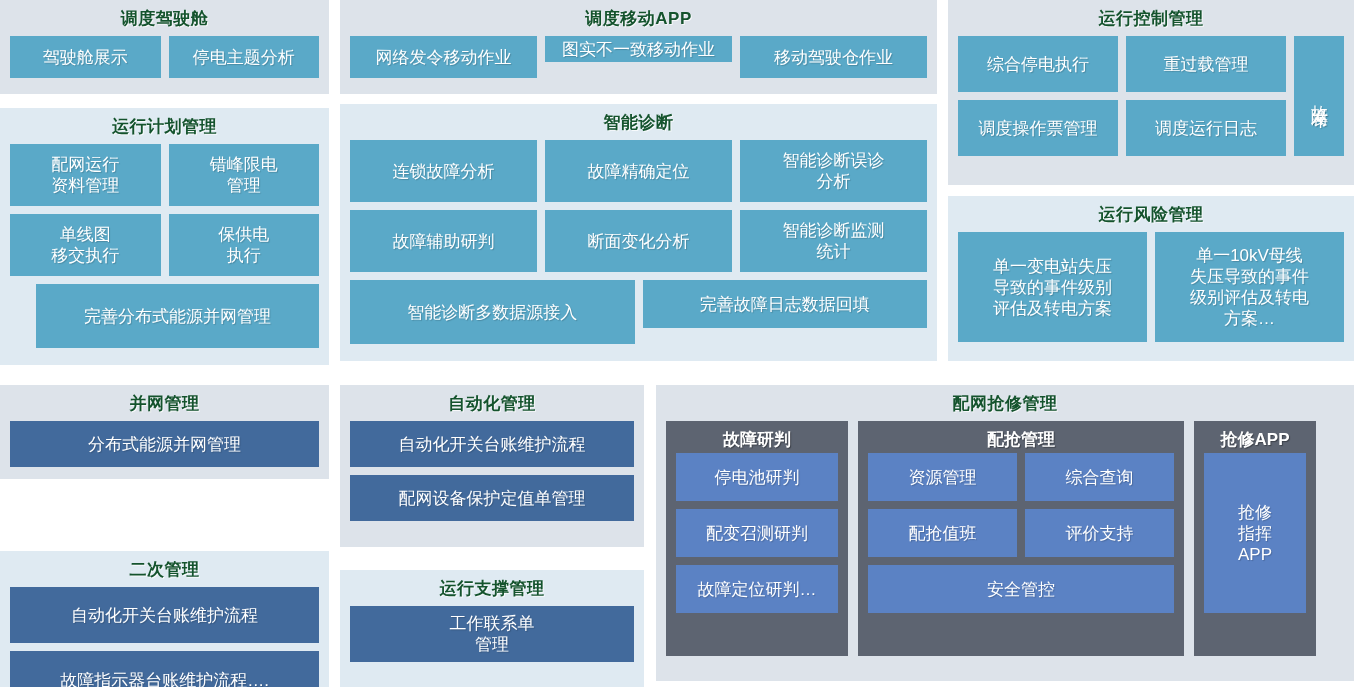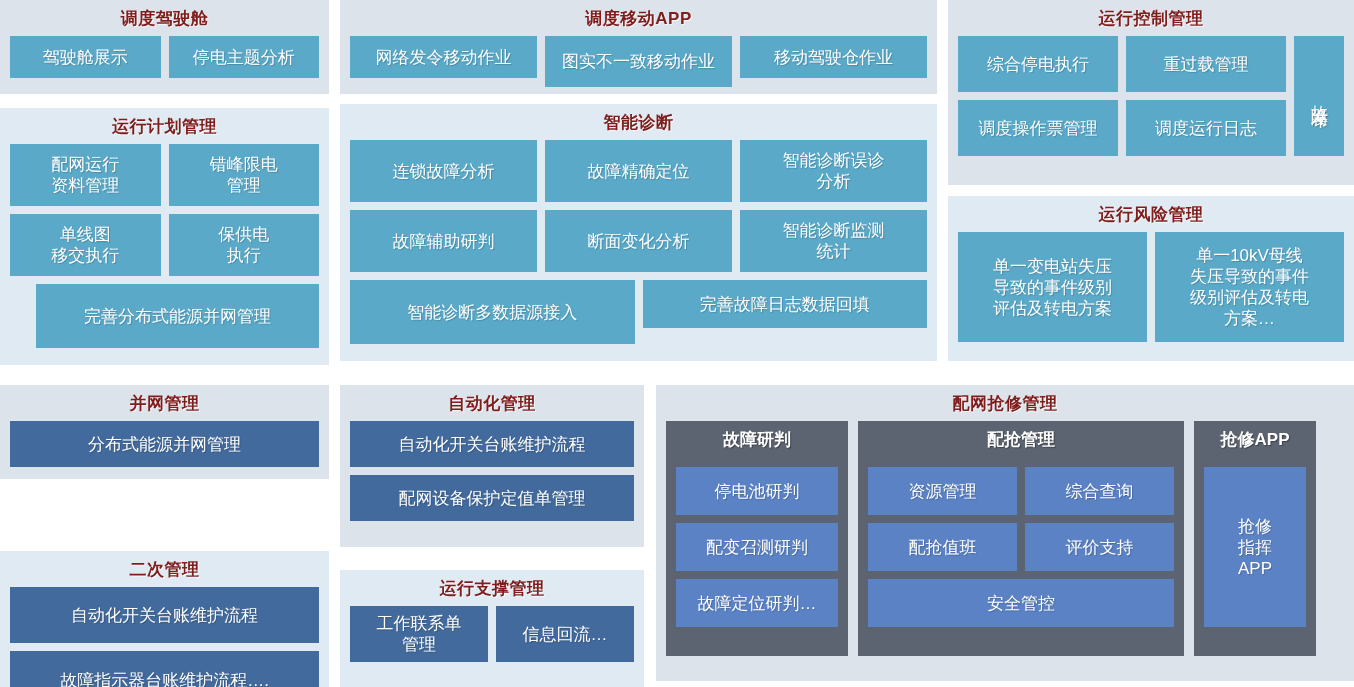--- a/index.html
+++ b/index.html
@@ -17,21 +17,21 @@
     box-sizing:border-box;
     padding:6px 10px 10px 10px;
   }
   .panel.gray{background:#dde3ea;}
   .panel.lblue{background:#dfeaf2;}
 
   .panel-title{
     text-align:center;
     font-size:17px;
     font-weight:bold;
-    color:#7f1d1d;
+    color:#14532d;
     letter-spacing:.5px;
     line-height:26px;
     margin-bottom:4px;
     text-shadow:1px 1px 0 rgba(255,255,255,.75);
     white-space:nowrap;
   }
 
   
   .row{display:flex;gap:8px;margin-bottom:8px;}
   .row:last-child{margin-bottom:0;}
@@ -63,21 +63,21 @@
     box-sizing:border-box;
     padding:6px 10px 12px 10px;
     display:flex;flex-direction:column;
   }
   .subgroup-title{
     text-align:center;
     color:#ffffff;
     font-weight:bold;
     font-size:17px;
     line-height:26px;
-    margin-bottom:14px;
+    margin-bottom:0;
     text-shadow:1px 1px 1px rgba(0,0,0,.35);
     white-space:nowrap;
   }
 </style>
 </head>
 <body>
 
 <div class="canvas">
 
   <div class="panel gray" style="left:0px;top:0px;width:329px;height:94px;">
@@ -85,21 +85,21 @@
     <div class="row">
       <div class="tile teal" style="flex:1;height:42px;">驾驶舱展示</div>
       <div class="tile teal" style="flex:1;height:42px;">停电主题分析</div>
     </div>
   </div>
 
   <div class="panel gray" style="left:340px;top:0px;width:597px;height:94px;">
     <div class="panel-title">调度移动APP</div>
     <div class="row">
       <div class="tile teal" style="flex:1;height:42px;">网络发令移动作业</div>
-      <div class="tile teal" style="flex:1;height:51px;">图实不一致移动作业</div>
+      <div class="tile teal" style="flex:1;height:26px;">图实不一致移动作业</div>
       <div class="tile teal" style="flex:1;height:42px;">移动驾驶仓作业</div>
     </div>
   </div>
 
   <div class="panel gray" style="left:948px;top:0px;width:406px;height:185px;">
     <div class="panel-title">运行控制管理</div>
     <div style="display:flex;gap:8px;">
       <div style="flex:1;">
         <div class="row">
           <div class="tile teal" style="flex:1;height:56px;">综合停电执行</div>
@@ -191,21 +191,20 @@
     <div class="row">
       <div class="tile navy" style="flex:1;height:46px;">配网设备保护定值单管理</div>
     </div>
   </div>
 
   <div class="panel lblue" style="left:340px;top:570px;width:304px;height:117px;">
     <div class="panel-title">运行支撑管理</div>
     <div class="row">
       <div class="tile navy" style="flex:1;height:56px;white-space:pre-line;">工作联系单
 管理</div>
-      <div class="tile navy" style="flex:1;height:56px;">信息回流…</div>
     </div>
   </div>
 
   <div class="panel gray" style="left:656px;top:385px;width:698px;height:296px;">
     <div class="panel-title">配网抢修管理</div>
 
     <div style="display:flex;gap:10px;height:235px;">
 
       <div class="subgroup" style="width:182px;">
         <div class="subgroup-title">故障研判</div>

